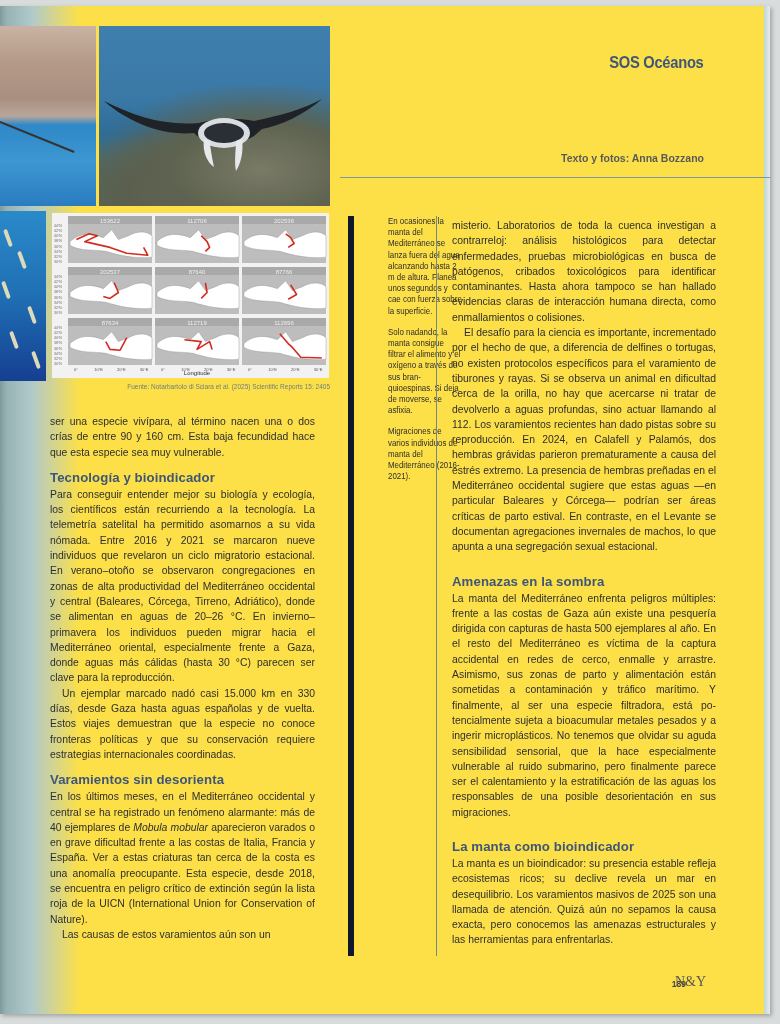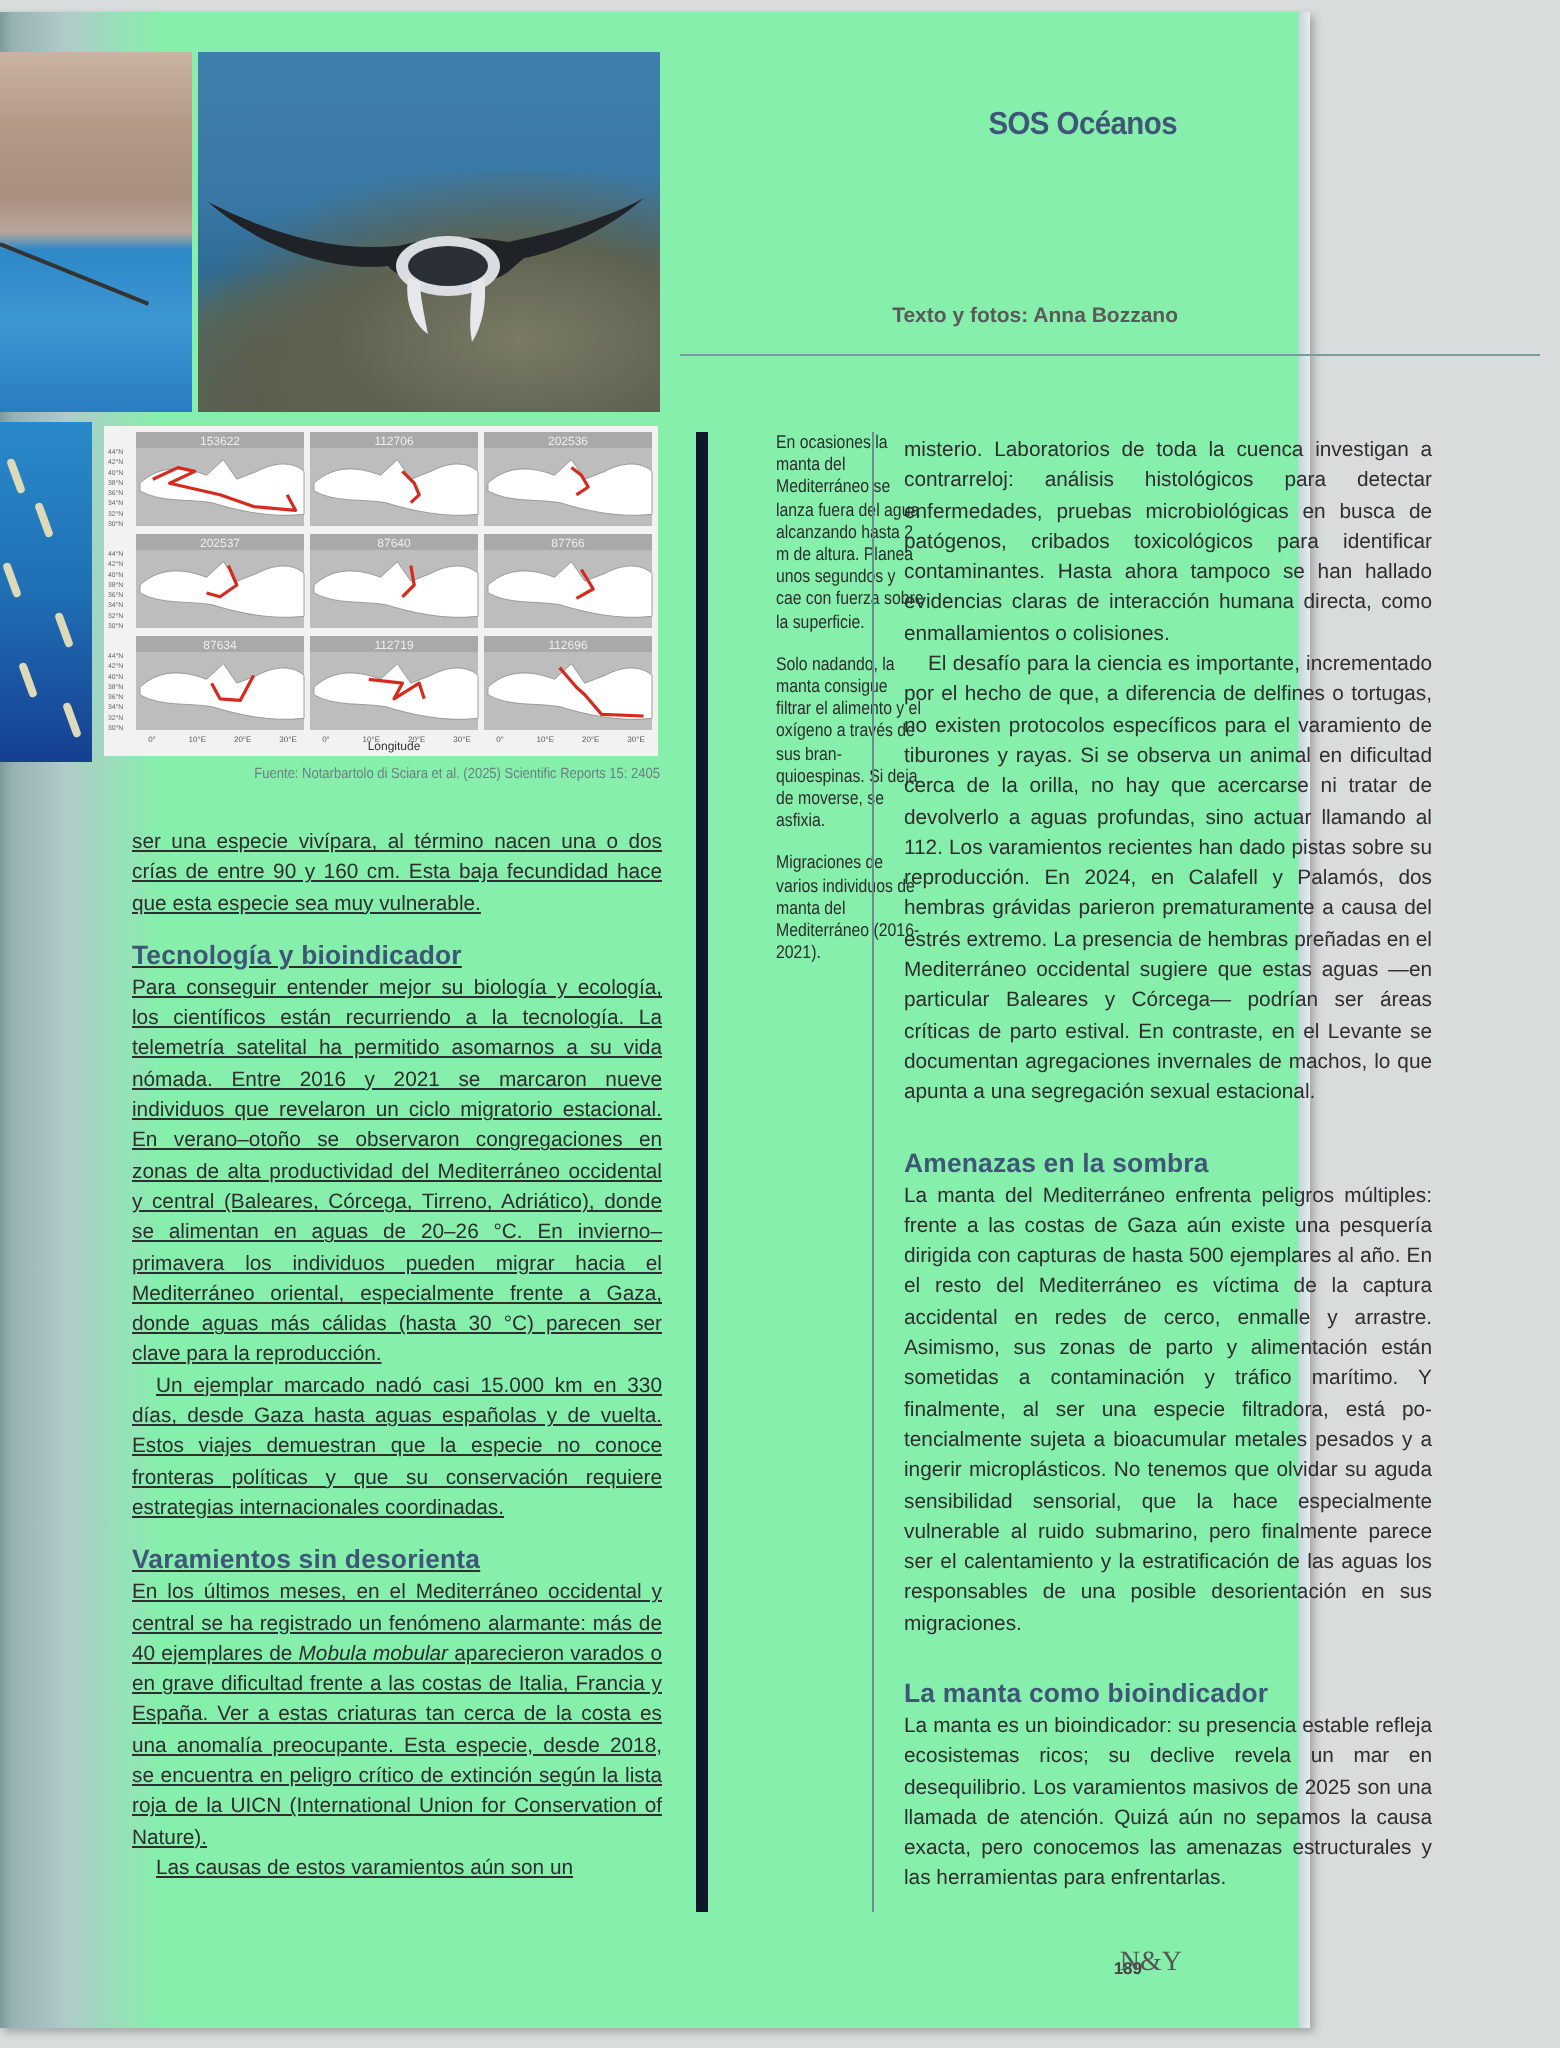--- a/index.html
+++ b/index.html
@@ -1,17 +1,17 @@
 <!DOCTYPE html>
 <html><head>
 <meta charset="utf-8">
 <style>
   html,body{margin:0;padding:0;}
   body{width:780px;height:1024px;overflow:hidden;background:#d9dcdc;position:relative;font-family:"Liberation Sans",sans-serif;}
-  .page{position:absolute;left:0;top:6px;width:655px;height:1008px;background:#86efac;box-shadow:2px 2px 4px rgba(0,0,0,.25);}
+  .page{position:absolute;left:0;top:6px;width:770px;height:1008px;background:#fde047;box-shadow:2px 2px 4px rgba(0,0,0,.25);}
   .gutter{position:absolute;left:0;top:0;width:80px;height:100%;background:linear-gradient(90deg,#7f9a9b 0%,#97b2b3 8%,#b0cacb 40%,rgba(188,214,215,0) 100%);}
   .edge{position:absolute;right:0;top:0;width:6px;height:100%;background:linear-gradient(90deg,#bcd6d7,#e8ecec);}
   .photo-left{position:absolute;left:0;top:20px;width:96px;height:180px;overflow:hidden;
     background:linear-gradient(180deg,#c9b3a3 0%,#b59a88 20%,#a98f80 40%,#b9a69a 50%,#2f88c7 55%,#3d97d2 75%,#2a7cc0 100%);}
   .photo-left .line{position:absolute;left:0;top:95px;width:80px;height:2px;background:#333;transform:rotate(22deg);transform-origin:left;}
   .photo-main{position:absolute;left:99px;top:20px;width:231px;height:180px;overflow:hidden;
     background:linear-gradient(180deg,#3f7fae 0%,#3a79a6 40%,#2f6c96 60%,#4b6e70 75%,#5c6a58 100%);}
   .reef{position:absolute;left:0;bottom:0;width:100%;height:120px;background:radial-gradient(ellipse at 70% 70%,#7a7a66 0%,#5d6350 40%,rgba(80,90,75,0) 75%);}
   .reef2{position:absolute;left:-20px;bottom:-30px;width:280px;height:110px;background:radial-gradient(ellipse at 60% 60%,#6c6a58 0%,#595c4c 50%,rgba(70,80,65,0) 80%);}
   .manta{position:absolute;left:5px;top:55px;}
@@ -22,21 +22,21 @@
   .hrule{position:absolute;left:340px;top:171px;width:430px;height:1px;background:#7d9aa0;}
   .figure{position:absolute;left:52px;top:207px;width:277px;height:165px;background:#f2f2f2;}
   .fig-caption{position:absolute;left:60px;top:376px;width:270px;text-align:right;font-size:7.4px;color:#6b7f82;transform:scaleX(.88);transform-origin:right;}
   .sidebar{position:absolute;left:348px;top:210px;width:82px;border-left:6px solid #0f172a;height:740px;padding-left:24px;}
   .sidebar-r{position:absolute;left:436px;top:210px;width:1px;height:740px;background:#6f8a8f;}
   .sidebar p{margin:0 0 10px 10px;font-size:9.2px;line-height:11.2px;color:#2d2d2d;font-family:"Liberation Sans",sans-serif;transform:scaleX(.86);transform-origin:left;width:86px;}
   .col{position:absolute;font-size:10.4px;line-height:15.3px;color:#2e2e2e;text-align:justify;}
   .col p{margin:0;text-indent:0;}
   .col p.ind{text-indent:12px;}
   .col h2{margin:9px 0 1px 0;font-size:13.2px;font-weight:bold;color:#3f5679;line-height:17px;letter-spacing:.1px;}
-  .col1{left:66px;top:408px;width:265px;text-decoration:underline;}
+  .col1{left:50px;top:408px;width:265px;}
   .col2{left:452px;top:212px;width:264px;}
   .col .sp{height:9px;}
   .pageno{position:absolute;right:84px;top:973px;font-weight:bold;font-size:8.5px;color:#444;}
   .brand{position:absolute;right:64px;top:968px;font-family:"Liberation Serif",serif;font-size:14px;color:#555;}
   svg text{font-family:"Liberation Sans",sans-serif;}
 </style>
 </head>
 <body>
 
 <div class="page">

